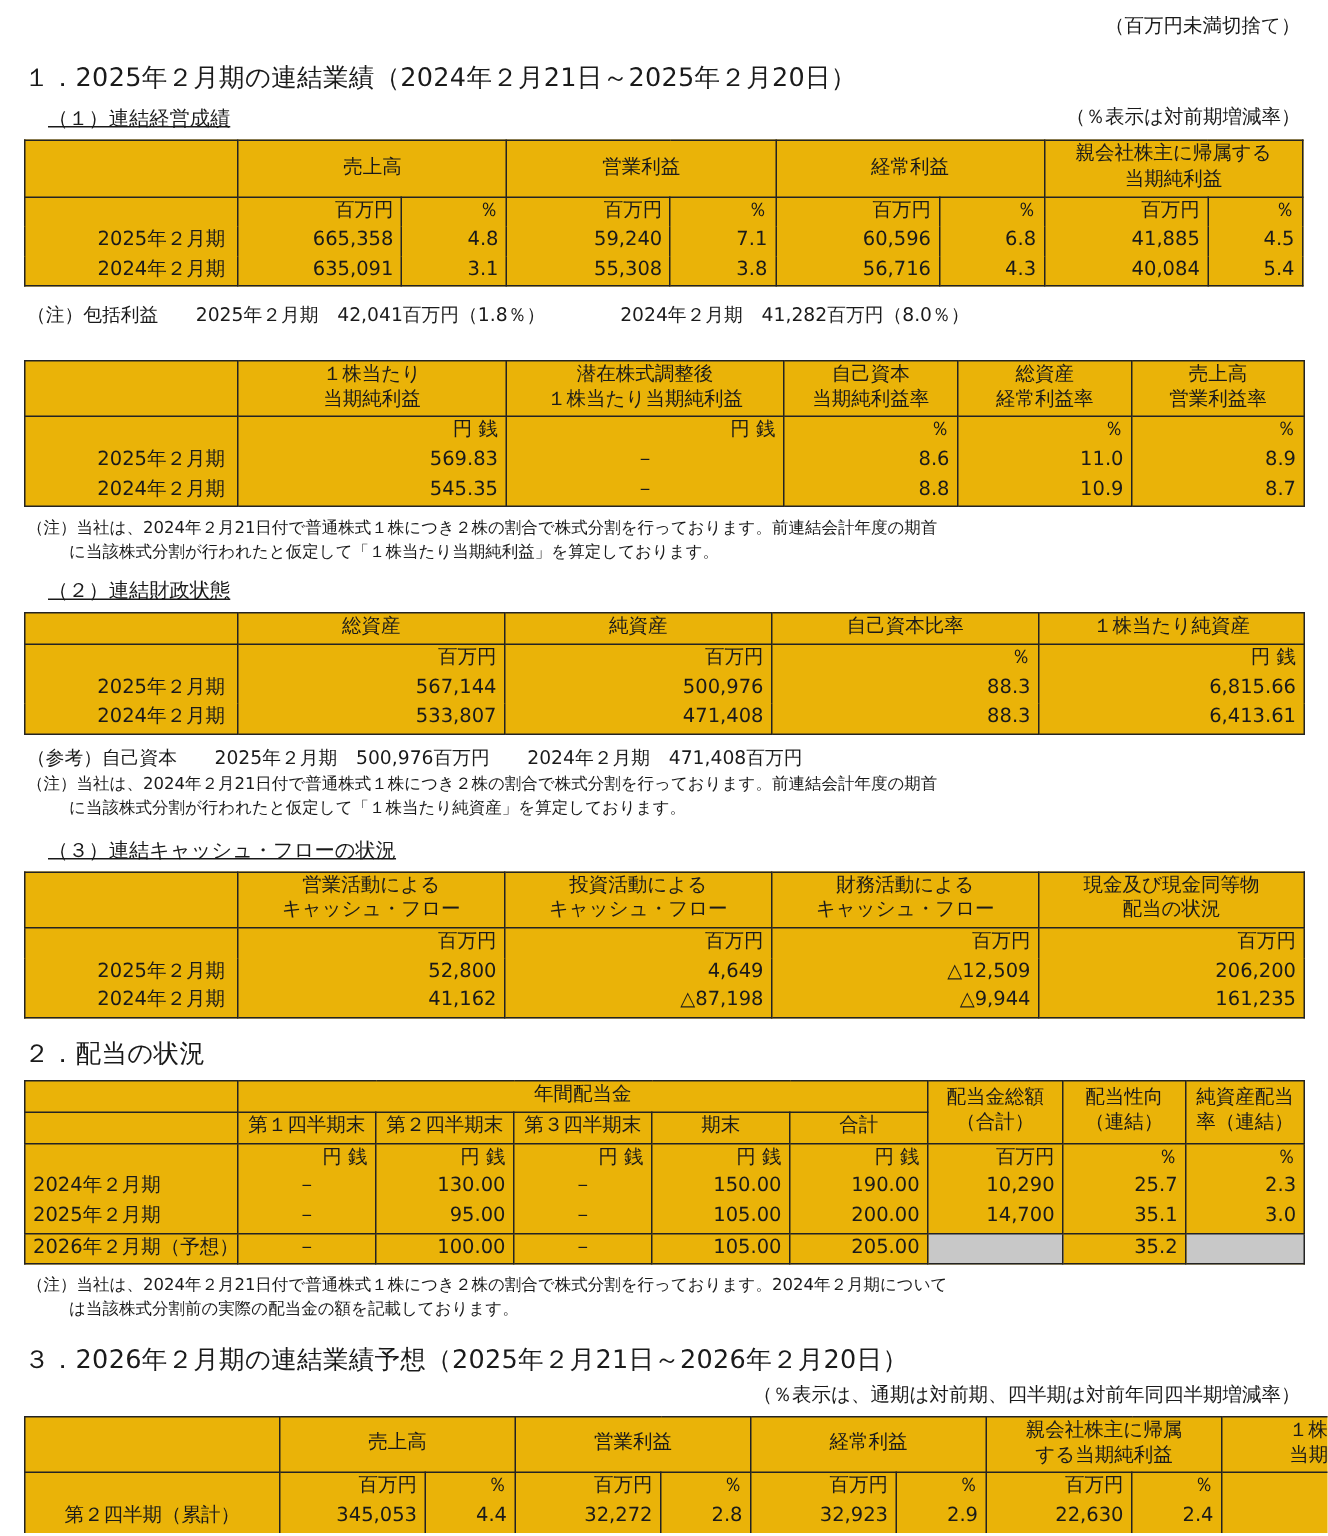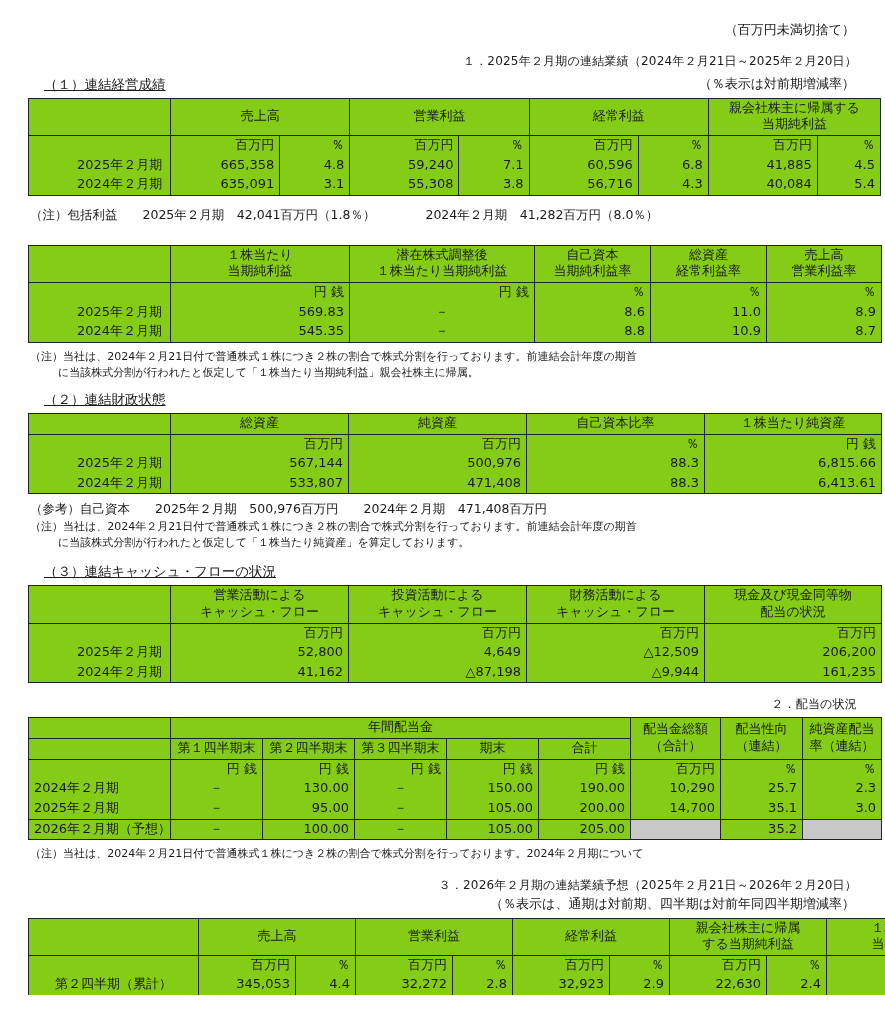--- a/index.html
+++ b/index.html
@@ -14,39 +14,38 @@
     position: relative;
     font-family: "DejaVu Sans", "Liberation Sans", sans-serif;
     color: #1a1a1a;
     font-size: 13px;
     overflow: hidden;
   }
   .page {
     position: relative;
     width: 885px;
     height: 1024px;
-    padding: 12px;
+    padding: 0;
     box-sizing: border-box;
   }
 
   
   .line {
     margin: 0;
     padding: 0 16px;
     white-space: nowrap;
     line-height: 1.5;
   }
   .line.right {
     text-align: right;
     padding-right: 18px;
   }
   .heading-1 {
-    font-size: 12px;
+    font-size: 17px;
     letter-spacing: .2px;
-    text-align: right;
   }
   .heading-2 {
     font-size: 13.5px;
     padding-left: 32px;
     text-decoration: underline;
   }
   .note {
     font-size: 11px;
     padding-left: 18px;
     white-space: normal;
@@ -70,21 +69,21 @@
   .sp-12 { height: 12px; }
   .sp-14 { height: 14px; }
   .sp-20 { height: 20px; }
 
   
   table.fin {
     border-collapse: collapse;
     margin: 0 auto 0 16px;
     width: 853px;
     table-layout: fixed;
-    background: #84cc16;
+    background: #eab308;
   }
   table.fin td, table.fin th {
     border: 1px solid #232323;
     font-weight: normal;
     font-size: 13px;
     padding: 1px 5px 2px 5px;
     line-height: 1.28;
     vertical-align: middle;
     white-space: nowrap;
   }
@@ -267,21 +266,21 @@
         <td class="num">545.35</td>
         <td class="dash">－</td>
         <td class="num">8.8</td>
         <td class="num">10.9</td>
         <td class="num">8.7</td>
       </tr>
     </tbody>
   </table>
 
   <div class="sp-6"></div>
-  <div class="note"><span>（注）</span><span>当社は、2024年２月21日付で普通株式１株につき２株の割合で株式分割を行っております。前連結会計年度の期首</span><span class="hang">に当該株式分割が行われたと仮定して「１株当たり当期純利益」親会社株主に帰属。</span></div>
+  <div class="note"><span>（注）</span><span>当社は、2024年２月21日付で普通株式１株につき２株の割合で株式分割を行っております。前連結会計年度の期首</span><span class="hang">に当該株式分割が行われたと仮定して「１株当たり当期純利益」を算定しております。</span></div>
 
   <div class="sp-8"></div>
 
   <div class="line heading-2">（２）連結財政状態</div>
   <div class="sp-4"></div>
 
   <table class="fin">
     <colgroup>
       <col style="width:142px">
         <col style="width:178px">
@@ -465,21 +464,21 @@
         <td class="num">105.00</td>
         <td class="num">205.00</td>
         <td class="num shaded"></td>
         <td class="num">35.2</td>
         <td class="num shaded"></td>
       </tr>
     </tbody>
   </table>
 
   <div class="sp-6"></div>
-  <div class="note"><span>（注）</span><span>当社は、2024年２月21日付で普通株式１株につき２株の割合で株式分割を行っております。2024年２月期について</span></div>
+  <div class="note"><span>（注）</span><span>当社は、2024年２月21日付で普通株式１株につき２株の割合で株式分割を行っております。2024年２月期について</span><span class="hang">は当該株式分割前の実際の配当金の額を記載しております。</span></div>
 
   <div class="sp-14"></div>
 
   <div class="line heading-1">３．2026年２月期の連結業績予想（2025年２月21日～2026年２月20日）</div>
   <div class="line right">（％表示は、通期は対前期、四半期は対前年同四半期増減率）</div>
   <div class="sp-4"></div>
 
   <table class="fin">
     <colgroup>
       <col style="width:170px">

